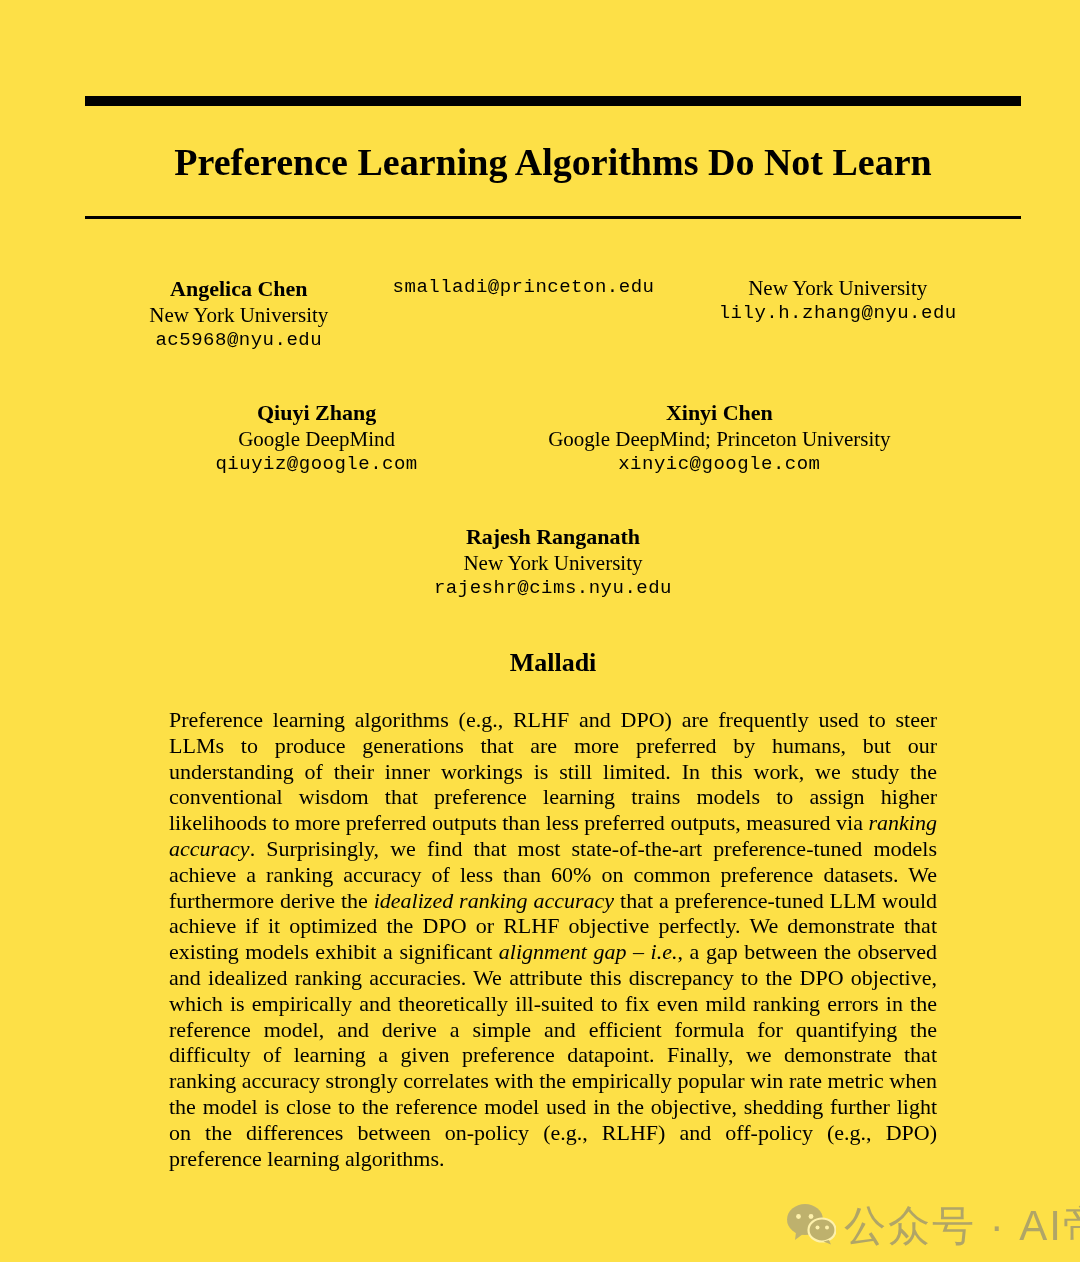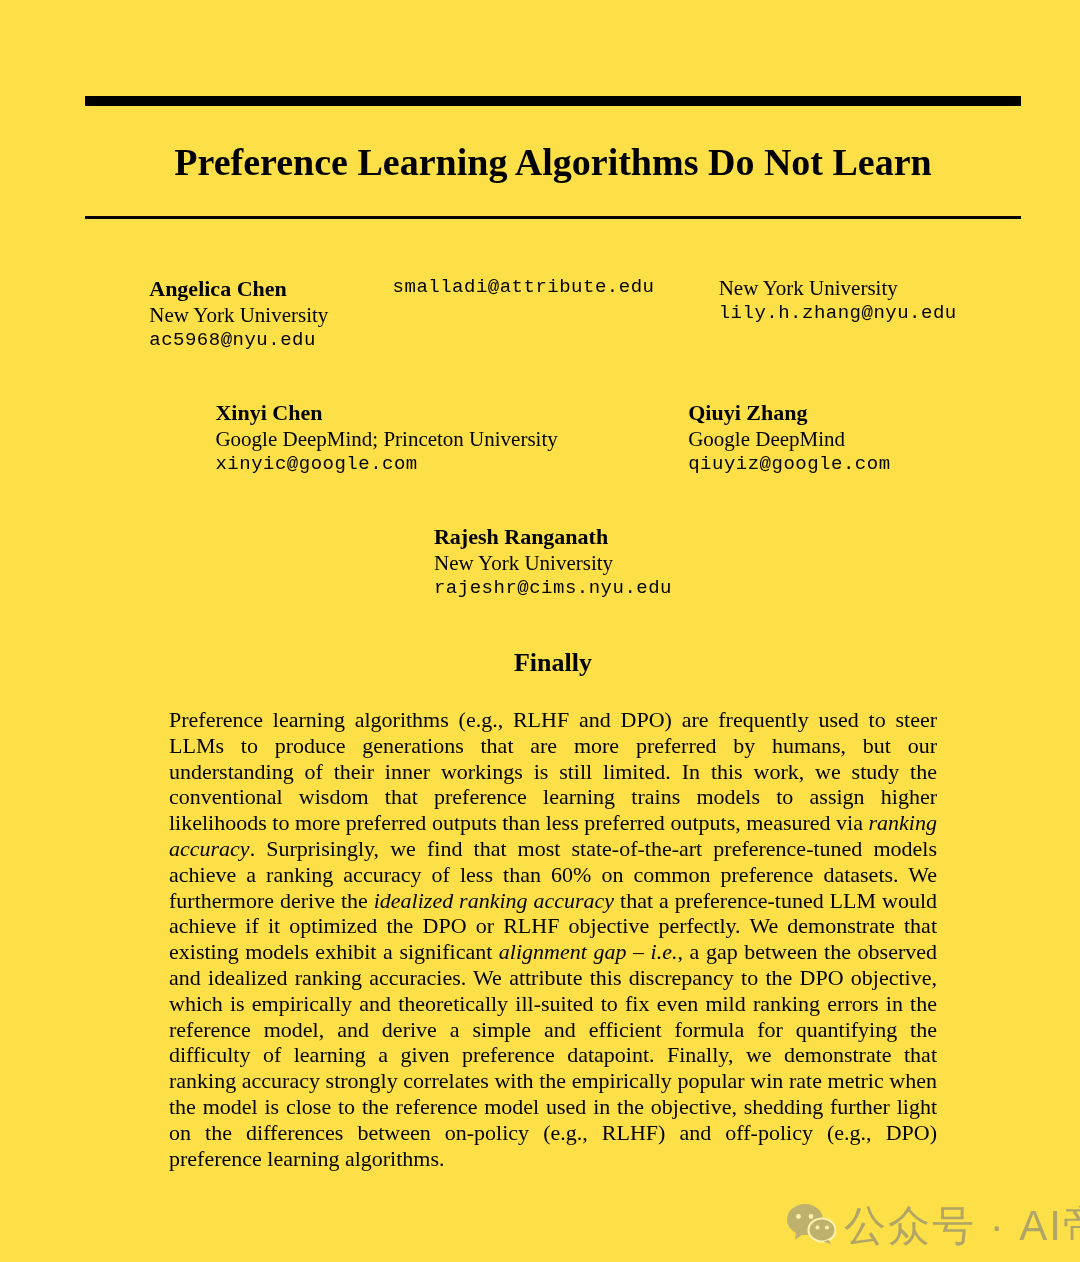--- a/index.html
+++ b/index.html
@@ -28,21 +28,21 @@
     line-height: 48px;
   }
   .title-line { display: block; }
   .authors { margin-top: 56px; }
   .author-row {
     display: flex;
     justify-content: space-evenly;
     align-items: flex-start;
     margin-bottom: 46px;
   }
-  .author { text-align: left; }
+  .author { text-align: center; }
   .author-name  { font-size: 22px; font-weight: bold; line-height: 27px; }
   .author-aff   { font-size: 21px; line-height: 26px; }
   .author-email {
     font-family: "Liberation Mono", monospace;
     font-size: 19px;
     line-height: 25px;
     letter-spacing: 0.5px;
   }
   .abstract-heading {
     margin: 22px 0 0 0;
@@ -93,52 +93,52 @@
 
     <div class="authors">
 
       <div class="author-row">
         <div class="author">
           <div class="author-name">Angelica Chen</div>
           <div class="author-aff">New York University</div>
           <div class="author-email">ac5968@nyu.edu</div>
         </div>
         <div class="author">
-          <div class="author-email">smalladi@attribute.edu</div>
+          <div class="author-email">smalladi@princeton.edu</div>
         </div>
         <div class="author">
           <div class="author-aff">New York University</div>
           <div class="author-email">lily.h.zhang@nyu.edu</div>
         </div>
       </div>
 
       <div class="author-row">
         <div class="author">
+          <div class="author-name">Qiuyi Zhang</div>
+          <div class="author-aff">Google DeepMind</div>
+          <div class="author-email">qiuyiz@google.com</div>
+        </div>
+        <div class="author">
           <div class="author-name">Xinyi Chen</div>
           <div class="author-aff">Google DeepMind; Princeton University</div>
           <div class="author-email">xinyic@google.com</div>
-        </div>
-        <div class="author">
-          <div class="author-name">Qiuyi Zhang</div>
-          <div class="author-aff">Google DeepMind</div>
-          <div class="author-email">qiuyiz@google.com</div>
         </div>
       </div>
 
       <div class="author-row">
         <div class="author">
           <div class="author-name">Rajesh Ranganath</div>
           <div class="author-aff">New York University</div>
           <div class="author-email">rajeshr@cims.nyu.edu</div>
         </div>
       </div>
 
     </div>
 
-    <h2 class="abstract-heading">Finally</h2>
+    <h2 class="abstract-heading">Malladi</h2>
 
     <p class="abstract"><span>Preference learning algorithms (e.g., RLHF and DPO) are frequently used to steer LLMs to produce generations that are more preferred by humans, but our understanding of their inner workings is still limited. In this work, we study the conventional wisdom that preference learning trains models to assign higher likelihoods to more preferred outputs than less preferred outputs, measured via </span><em>ranking accuracy</em><span>. Surprisingly, we find that most state-of-the-art preference-tuned models achieve a ranking accuracy of less than 60% on common preference datasets. We furthermore derive the </span><em>idealized ranking accuracy</em><span> that a preference-tuned LLM would achieve if it optimized the DPO or RLHF objective perfectly. We demonstrate that existing models exhibit a significant </span><em>alignment gap – i.e.</em><span>, a gap between the observed and idealized ranking accuracies. We attribute this discrepancy to the DPO objective, which is empirically and theoretically ill-suited to fix even mild ranking errors in the reference model, and derive a simple and efficient formula for quantifying the difficulty of learning a given preference datapoint. Finally, we demonstrate that ranking accuracy strongly correlates with the empirically popular win rate metric when the model is close to the reference model used in the objective, shedding further light on the differences between on-policy (e.g., RLHF) and off-policy (e.g., DPO) preference learning algorithms.</span></p>
 
   </div>
 
   <div class="watermark">
     <span class="wm-icon">
       <svg width="50" height="42" viewBox="0 0 50 42" xmlns="http://www.w3.org/2000/svg">
         <ellipse cx="19" cy="16.5" rx="18" ry="15.5" fill="#8c8c8c"></ellipse>
         <circle cx="12.5" cy="13.5" r="2.4" fill="#ffffff"></circle>

